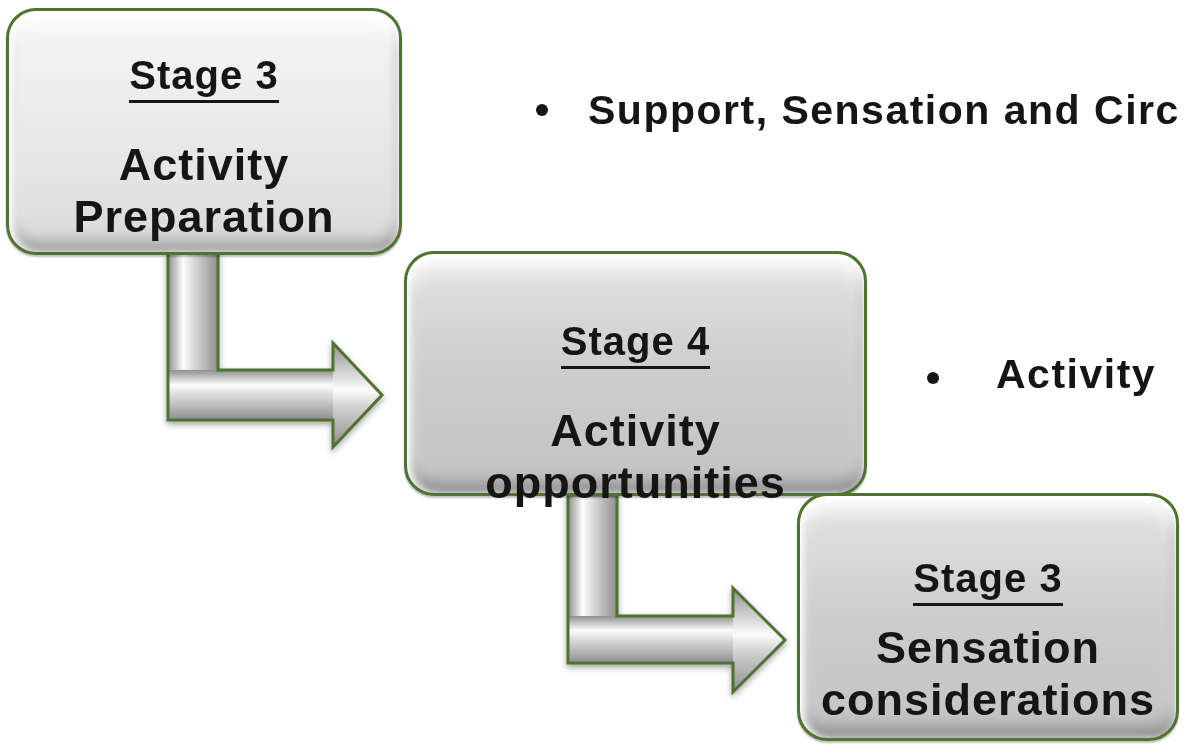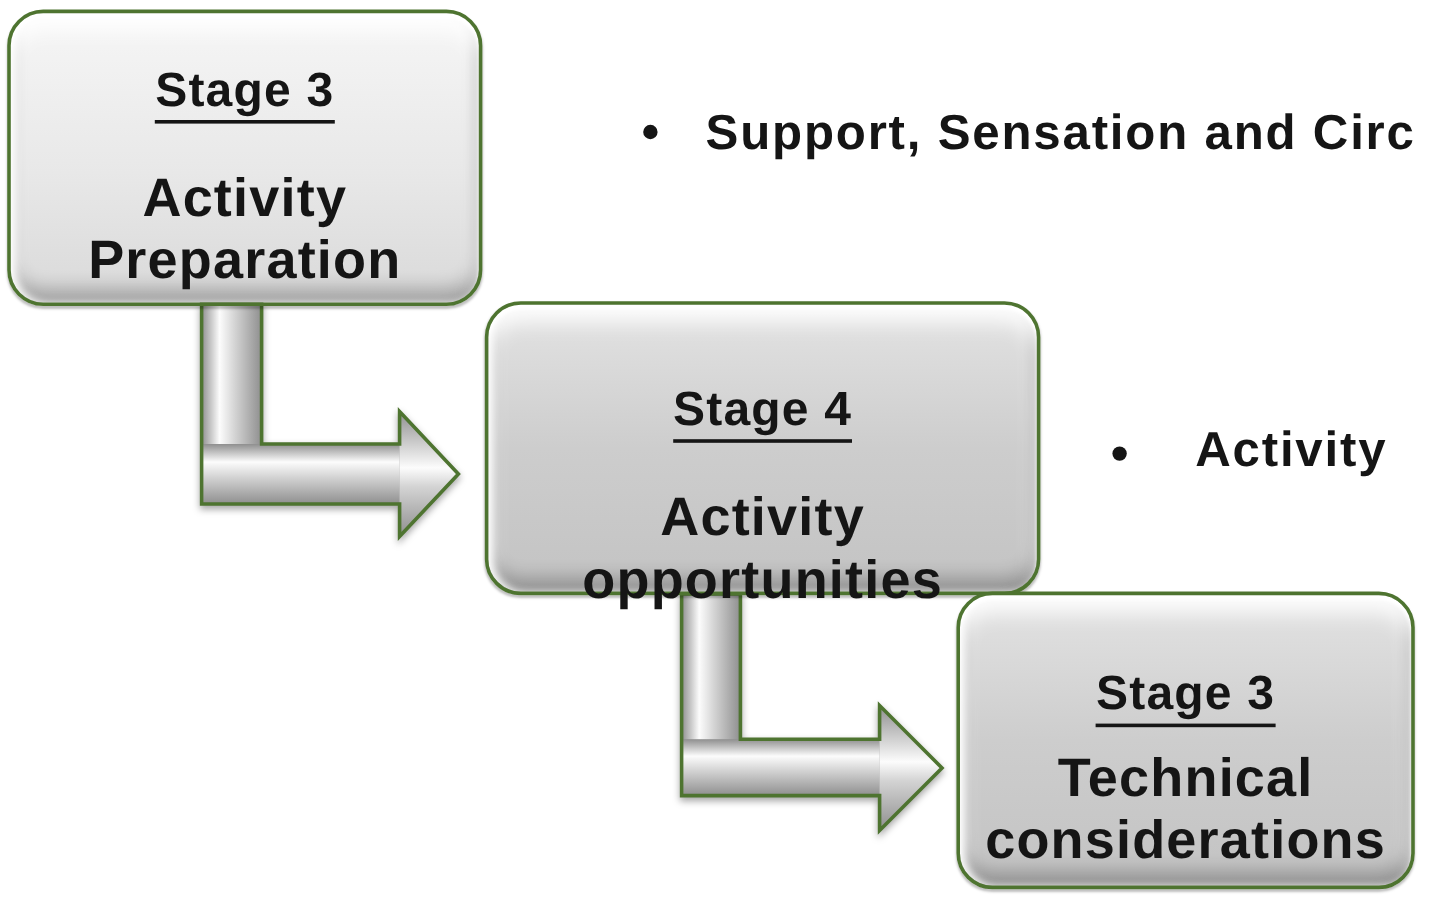--- a/index.html
+++ b/index.html
@@ -175,21 +175,21 @@
       </linearGradient>
     </defs>
     <rect x="2" y="2" width="49" height="168" fill="url(#gradV2)"></rect>
     <rect x="2" y="123" width="165" height="47" fill="url(#gradH2)"></rect>
     <polygon points="167,95 219,147 167,199" fill="url(#gradA2)"></polygon>
     <path d="M2 2 H51 V123 H167 V95 L219 147 L167 199 V170 H2 Z" fill="none" stroke="var(--border-green)" stroke-width="3" stroke-linejoin="miter"></path>
   </svg>
 
   <section class="stage-box box-3">
     <h2 class="stage-title"><span class="u">Stage 3</span></h2>
-    <p class="stage-subtitle">Technical
+    <p class="stage-subtitle">Sensation
 considerations</p>
   </section>
 
   <span class="bullet-dot dot-1"></span>
   <p class="bullet-text text-1">Support, Sensation and Circ</p>
 
   <span class="bullet-dot dot-2"></span>
   <p class="bullet-text text-2">Activity</p>
 
 </div>

